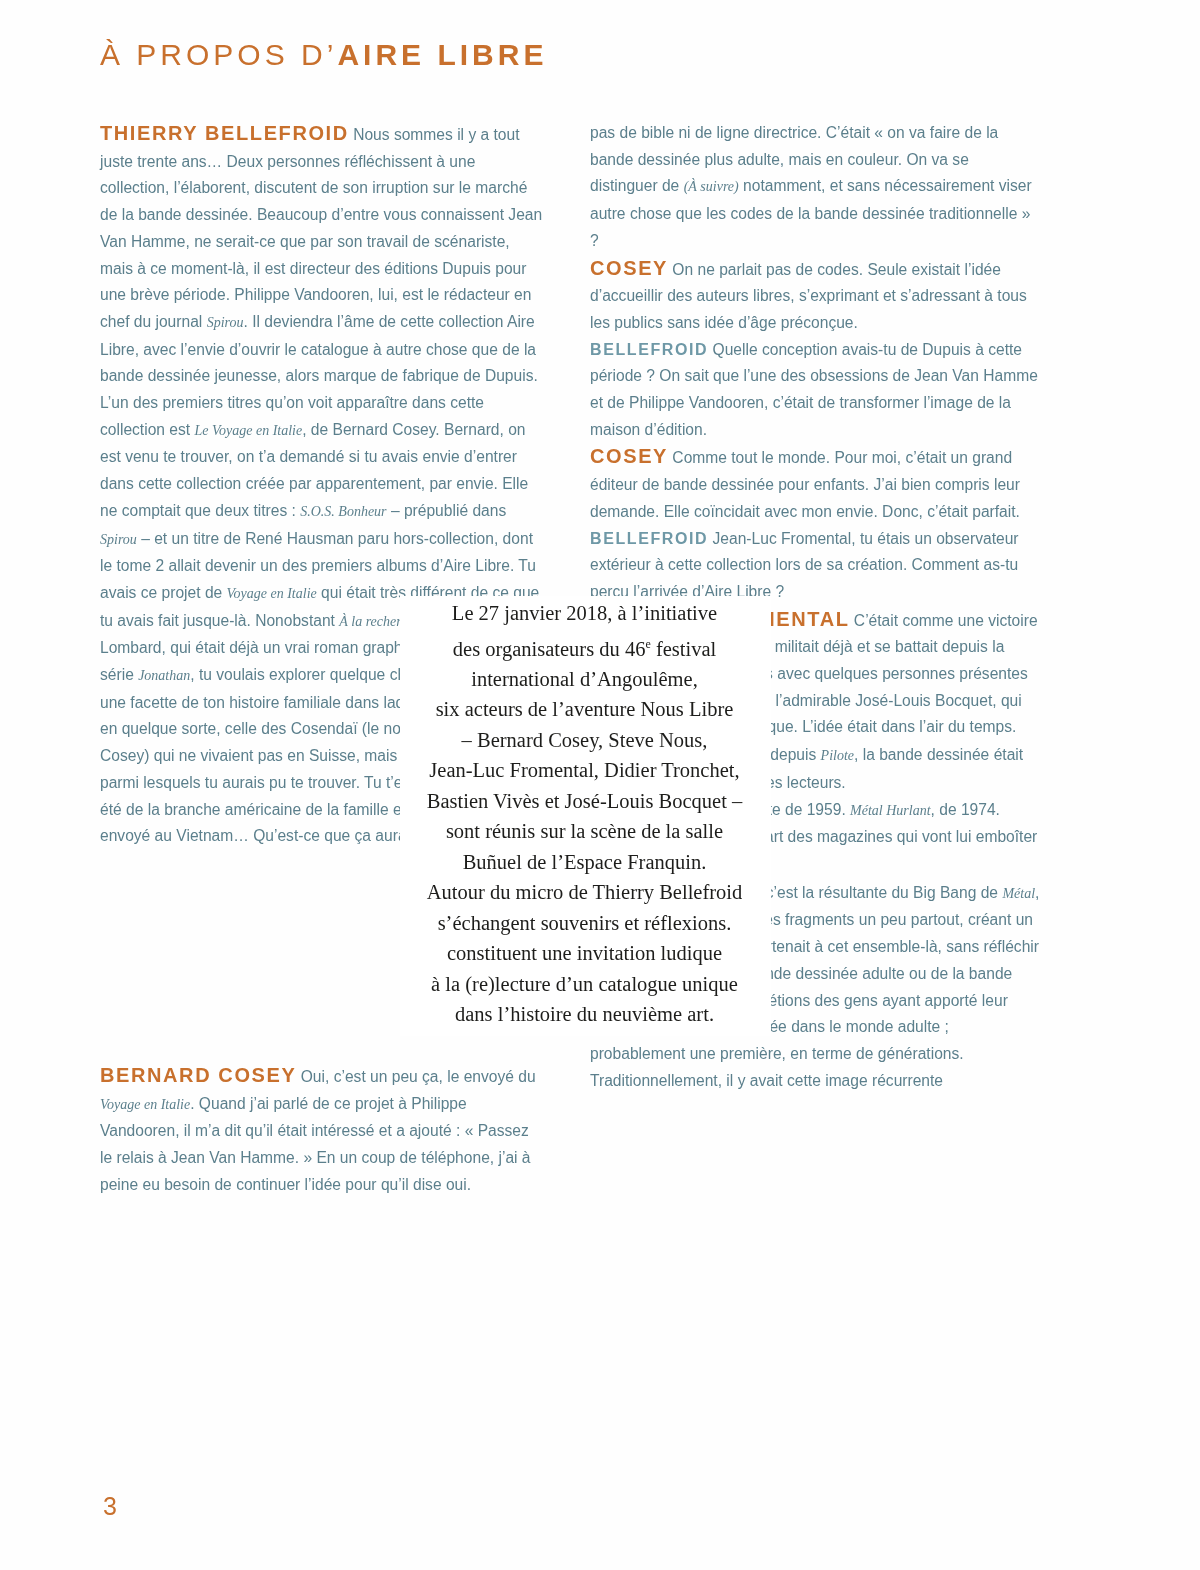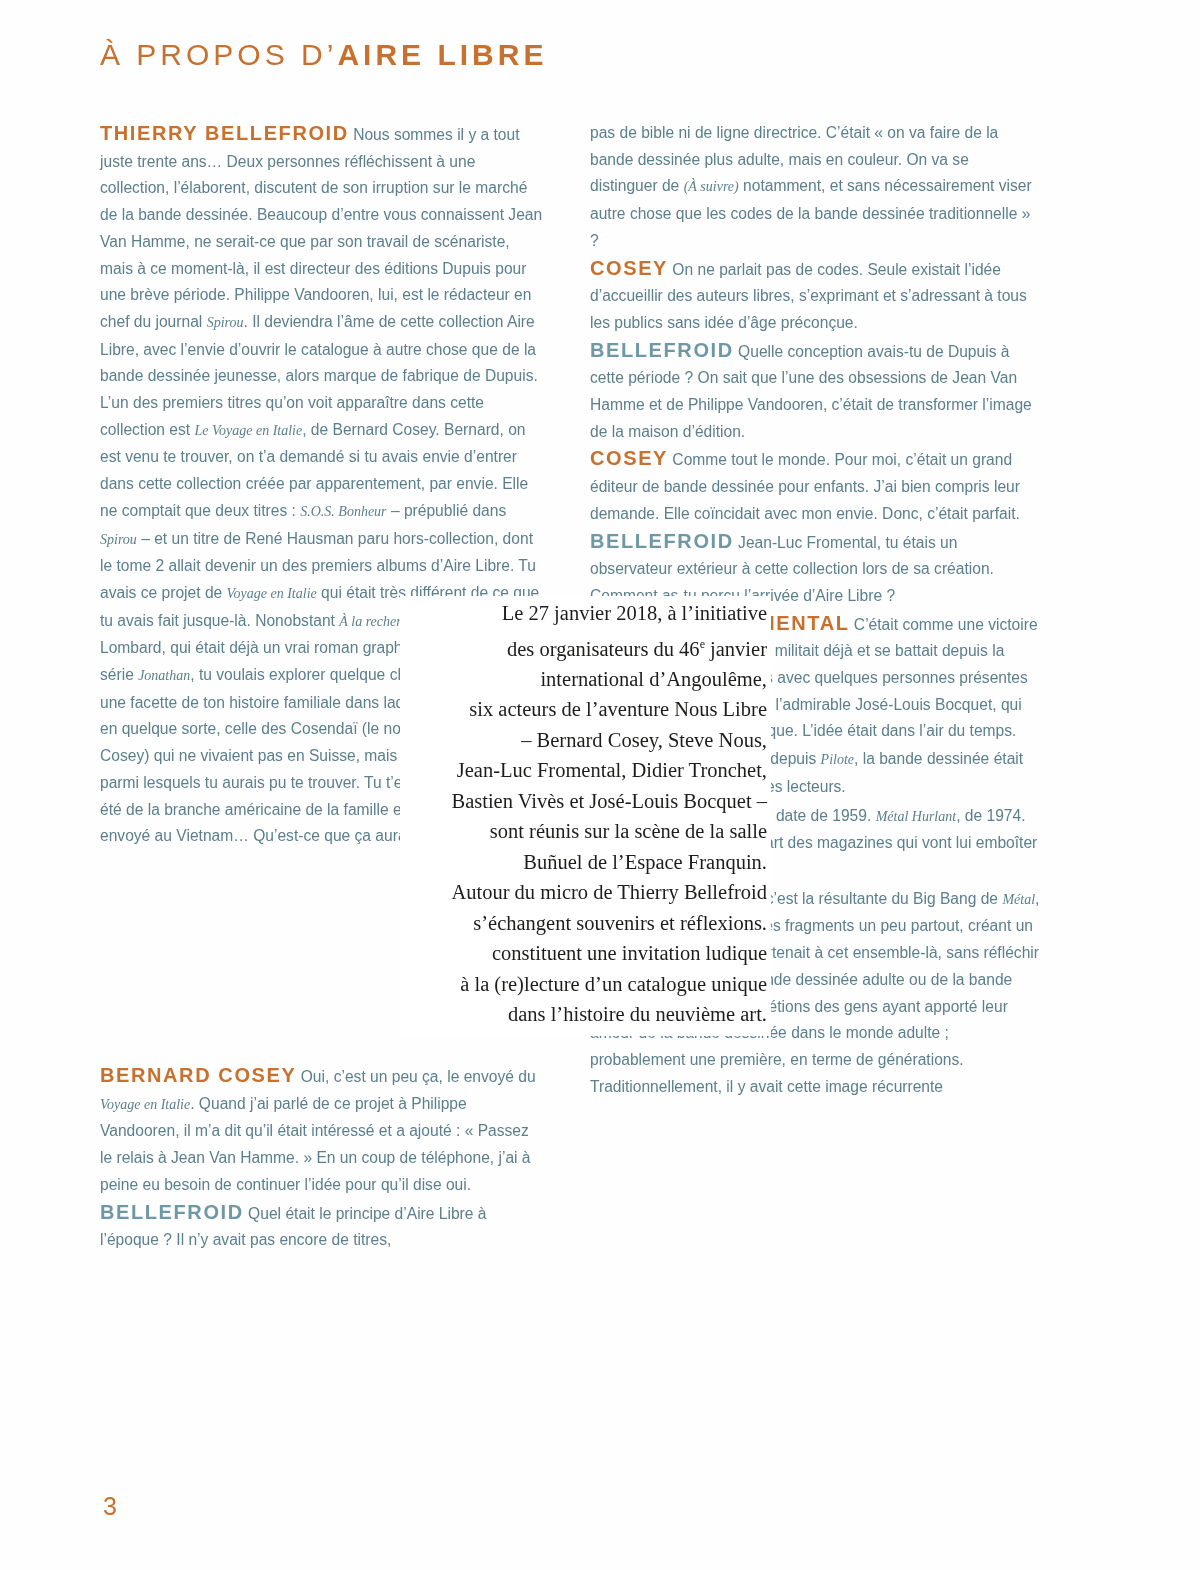--- a/index.html
+++ b/index.html
@@ -66,41 +66,41 @@
   .speaker {
     color: #c8702d;
     font-weight: bold;
     letter-spacing: 1.6px;
     font-size: 20px;
   }
   .speaker-blue {
     color: #6e98a6;
     font-weight: bold;
     letter-spacing: 1.6px;
-    font-size: 20px;
+    font-size: 16px;
   }
   .it {
     font-family: "Liberation Serif", serif;
     font-style: italic;
     font-size: 14px;
   }
 
   
   .intro {
     position: absolute;
     left: 400px;
     top: 596px;
     width: 365px;
     font-family: "Liberation Serif", serif;
     font-size: 20.5px;
     line-height: 30.5px;
     color: #1d1d1b;
     background: #ffffff;
     padding: 2px 4px 6px 2px;
-    text-align: right;
+    text-align: center;
   }
   .intro sup { font-size: 12px; vertical-align: super; }
 
   
   .col-left-lower {
     left: 100px;
     top: 1062px;
     width: 445px;
   }
 
@@ -122,37 +122,36 @@
   <div class="title">
     <span class="light">À PROPOS D’</span><span>AIRE LIBRE</span>
   </div>
 
   <div class="col col-left">
     <p><span class="speaker">THIERRY BELLEFROID</span><span> Nous sommes il y a tout juste trente ans… Deux personnes réfléchissent à une collection, l’élaborent, discutent de son irruption sur le marché de la bande dessinée. Beaucoup d’entre vous connaissent Jean Van Hamme, ne serait-ce que par son travail de scénariste, mais à ce moment-là, il est directeur des éditions Dupuis pour une brève période. Philippe Vandooren, lui, est le rédacteur en chef du journal </span><span class="it">Spirou</span><span>. Il deviendra l’âme de cette collection Aire Libre, avec l’envie d’ouvrir le catalogue à autre chose que de la bande dessinée jeunesse, alors marque de fabrique de Dupuis. L’un des premiers titres qu’on voit apparaître dans cette collection est </span><span class="it">Le Voyage en Italie</span><span>, de Bernard Cosey. Bernard, on est venu te trouver, on t’a demandé si tu avais envie d’entrer dans cette collection créée par apparentement, par envie. Elle ne comptait que deux titres : </span><span class="it">S.O.S. Bonheur</span><span> – prépublié dans </span><span class="it">Spirou</span><span> – et un titre de René Hausman paru hors-collection, dont le tome 2 allait devenir un des premiers albums d’Aire Libre. Tu avais ce projet de </span><span class="it">Voyage en Italie</span><span> qui était très différent de ce que tu avais fait jusque-là. Nonobstant </span><span class="it">À la recherche de Peter Pan</span><span> au Lombard, qui était déjà un vrai roman graphique, différent de la série </span><span class="it">Jonathan</span><span>, tu voulais explorer quelque chose d’autre. C’est une facette de ton histoire familiale dans laquelle tu te projetais, en quelque sorte, celle des Cosendaï (le nom complet de Cosey) qui ne vivaient pas en Suisse, mais aux États-Unis, et parmi lesquels tu aurais pu te trouver. Tu t’es dit : « Et si j’avais été de la branche américaine de la famille et qu’on m’avait envoyé au Vietnam… Qu’est-ce que ça aurait pu donner ? »</span></p>
   </div>
 
   <div class="col col-left-lower">
     <p><span class="speaker">BERNARD COSEY</span><span> Oui, c’est un peu ça, le envoyé du </span><span class="it">Voyage en Italie</span><span>. Quand j’ai parlé de ce projet à Philippe Vandooren, il m’a dit qu’il était intéressé et a ajouté : « Passez le relais à Jean Van Hamme. » En un coup de téléphone, j’ai à peine eu besoin de continuer l’idée pour qu’il dise oui.</span></p>
-    <p><span class="speaker-blue">BELLEFROID</span><span> Quel était le principe d’Aire Libre à l’époque ? Il n’y avait pas encore de titres,</span></p>
   </div>
 
   <div class="col col-right">
     <p><span>pas de bible ni de ligne directrice. C’était « on va faire de la bande dessinée plus adulte, mais en couleur. On va se distinguer de </span><span class="it">(À suivre)</span><span> notamment, et sans nécessairement viser autre chose que les codes de la bande dessinée traditionnelle » ?</span></p>
     <p><span class="speaker">COSEY</span><span> On ne parlait pas de codes. Seule existait l’idée d’accueillir des auteurs libres, s’exprimant et s’adressant à tous les publics sans idée d’âge préconçue.</span></p>
     <p><span class="speaker-blue">BELLEFROID</span><span> Quelle conception avais-tu de Dupuis à cette période ? On sait que l’une des obsessions de Jean Van Hamme et de Philippe Vandooren, c’était de transformer l’image de la maison d’édition.</span></p>
     <p><span class="speaker">COSEY</span><span> Comme tout le monde. Pour moi, c’était un grand éditeur de bande dessinée pour enfants. J’ai bien compris leur demande. Elle coïncidait avec mon envie. Donc, c’était parfait.</span></p>
     <p><span class="speaker-blue">BELLEFROID</span><span> Jean-Luc Fromental, tu étais un observateur extérieur à cette collection lors de sa création. Comment as-tu perçu l’arrivée d’Aire Libre ?</span></p>
     <p><span class="speaker">JEAN-LUC FROMENTAL</span><span> C’était comme une victoire d’idées pour lesquelles on militait déjà et se battait depuis la petite place que j’occupais avec quelques personnes présentes autour de cette table, dont l’admirable José-Louis Bocquet, qui était à </span><span class="it">Métal Hurlant</span><span> à l’époque. L’idée était dans l’air du temps. On avait la sensation que depuis </span><span class="it">Pilote</span><span>, la bande dessinée était en train de grandir avec ses lecteurs.</span></p>
     <p><span class="speaker-blue">BELLEFROID</span><span> </span><span class="it">Pilote</span><span> date de 1959. </span><span class="it">Métal Hurlant</span><span>, de 1974. Même chose pour la plupart des magazines qui vont lui emboîter le pas…</span></p>
     <p><span class="speaker">FROMENTAL</span><span> Oui, c’est la résultante du Big Bang de </span><span class="it">Métal</span><span>, qui a explosé et projeté des fragments un peu partout, créant un système solaire. On appartenait à cet ensemble-là, sans réfléchir au fait de publier de la bande dessinée adulte ou de la bande dessinée jeunesse. Nous étions des gens ayant apporté leur amour de la bande dessinée dans le monde adulte ; probablement une première, en terme de générations. Traditionnellement, il y avait cette image récurrente</span></p>
   </div>
 
   <div class="intro">
     <div>Le 27 janvier 2018, à l’initiative</div>
-    <div><span>des organisateurs du 46</span><sup>e</sup><span> janvier</span></div>
+    <div><span>des organisateurs du 46</span><sup>e</sup><span> festival</span></div>
     <div>international d’Angoulême,</div>
     <div>six acteurs de l’aventure Nous Libre</div>
     <div>– Bernard Cosey, Steve Nous,</div>
     <div>Jean-Luc Fromental, Didier Tronchet,</div>
     <div>Bastien Vivès et José-Louis Bocquet –</div>
     <div>sont réunis sur la scène de la salle</div>
     <div>Buñuel de l’Espace Franquin.</div>
     <div>Autour du micro de Thierry Bellefroid</div>
     <div>s’échangent souvenirs et réflexions.</div>
     <div>constituent une invitation ludique</div>

